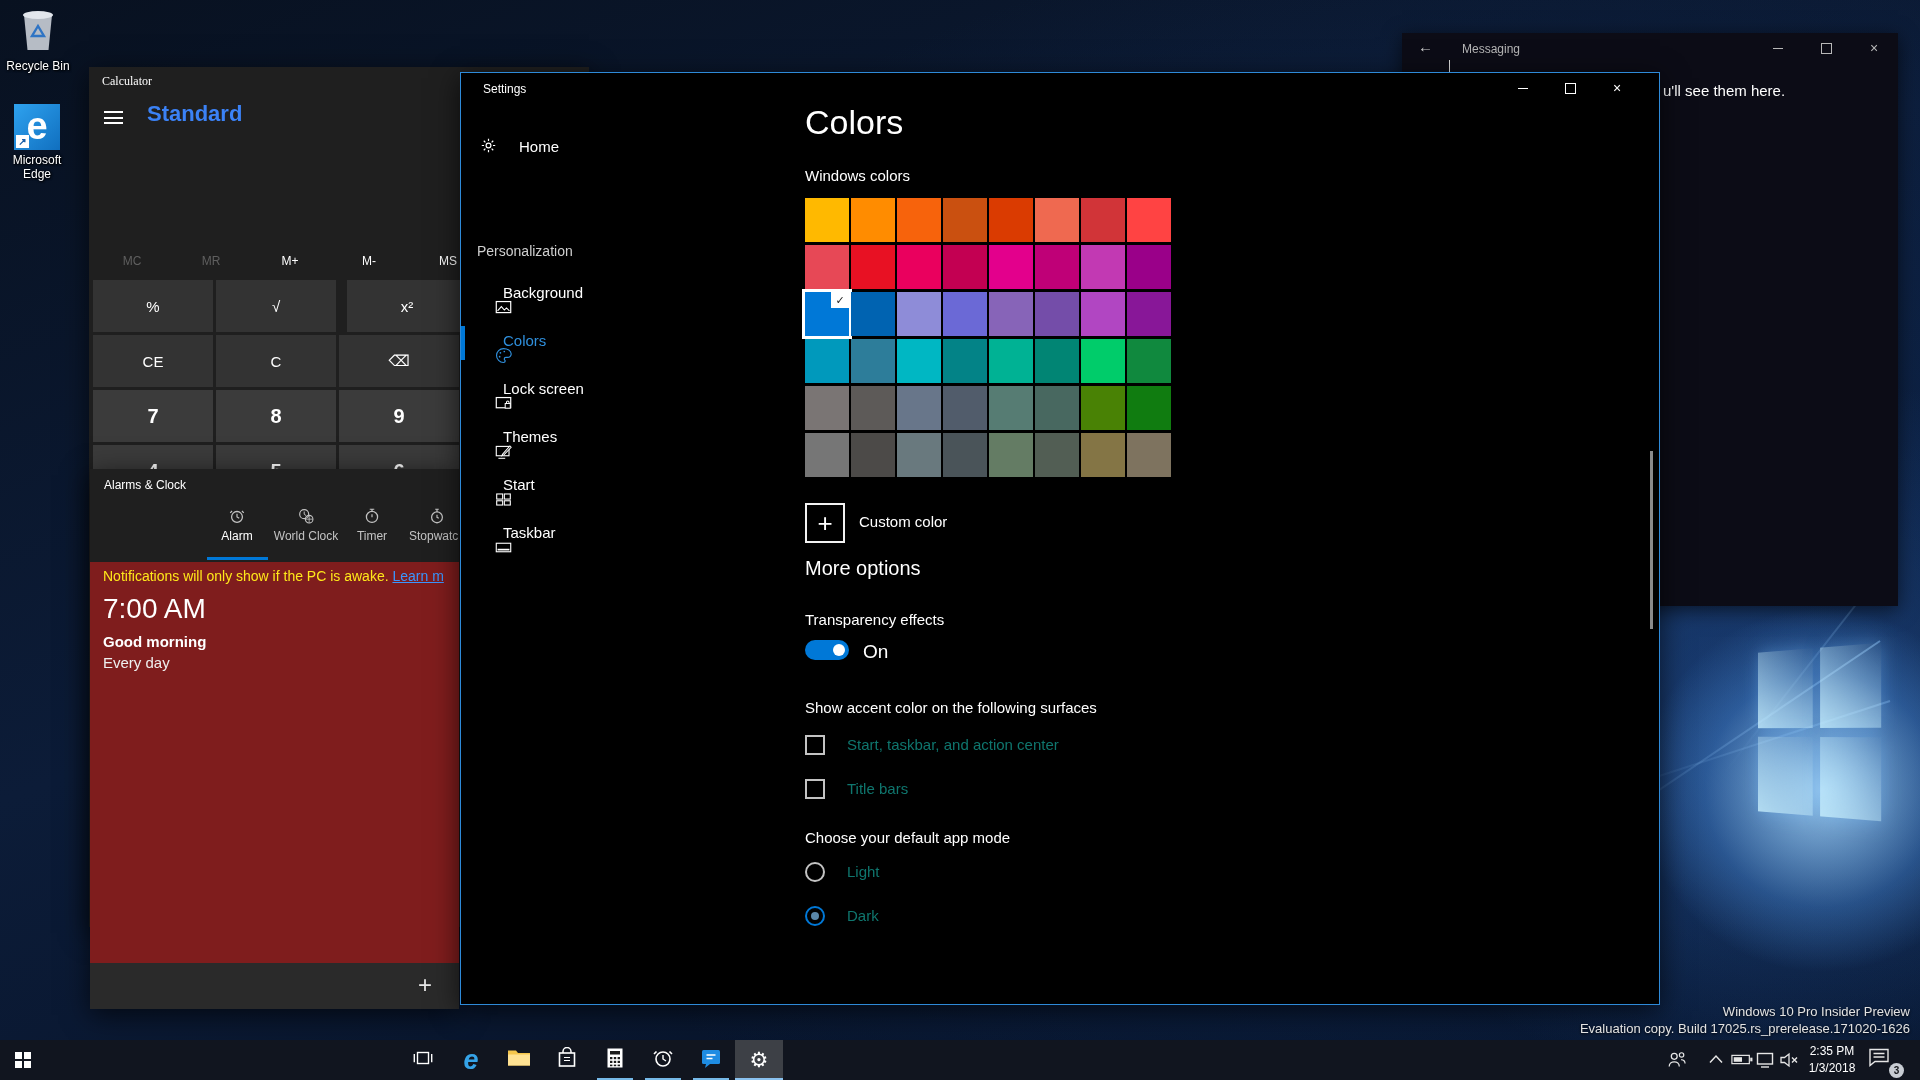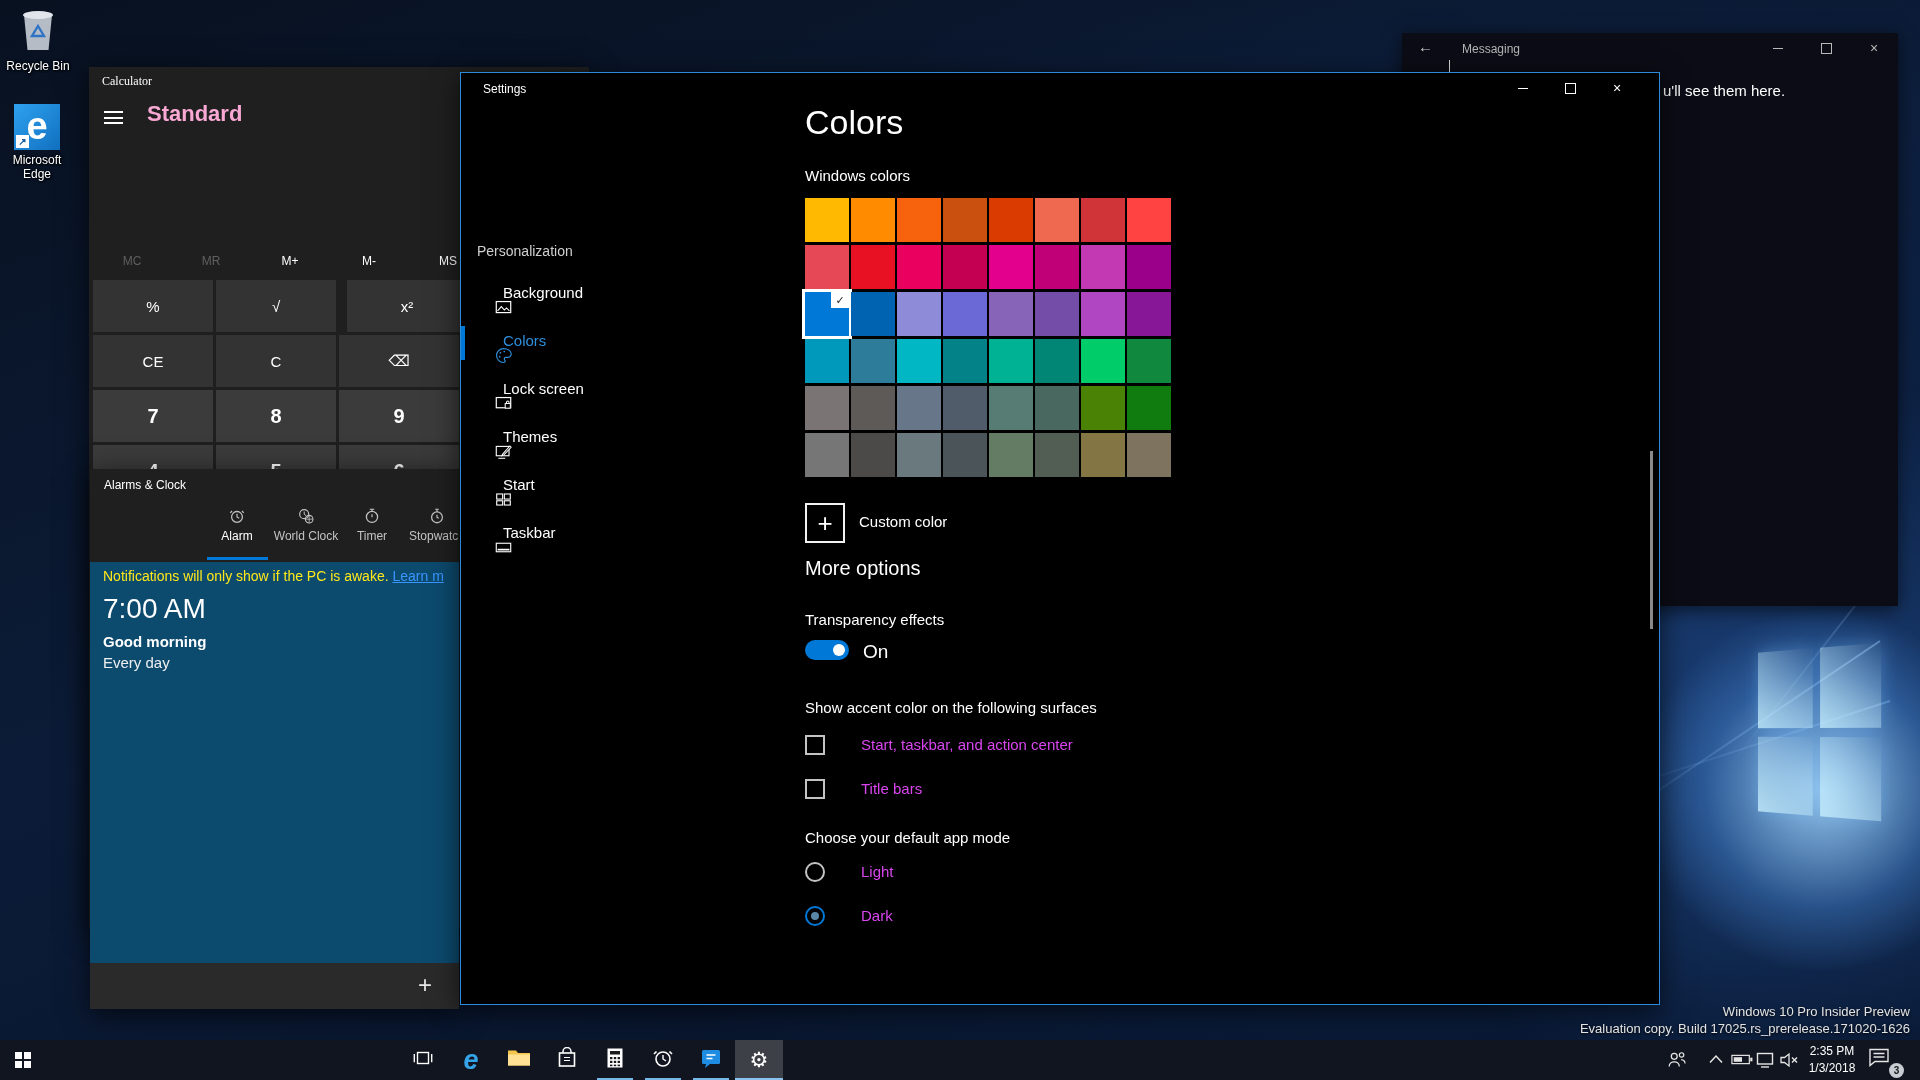--- a/index.html
+++ b/index.html
@@ -32,29 +32,29 @@
 
   
   .window { position:absolute; box-shadow:0 6px 26px rgba(0,0,0,.65); }
 
   
   #calc { left:89px; top:67px; width:500px; height:860px; background:#1f1f1f; }
   #calc .title { position:absolute; left:13px; top:7px; font-size:12px; color:#fff;font-family:Liberation Serif, serif; }
   #calc .burger { position:absolute; left:15px; top:44px; width:19px; height:13px;
     border-top:2px solid #fff; border-bottom:2px solid #fff; }
   #calc .burger::after { content:""; position:absolute; left:0; top:3.5px; width:19px; height:2px; background:#fff; }
-  #calc .mode { position:absolute; left:58px; top:34px; font-size:22px; font-weight:600; color:#f9a8d4; }
+  #calc .mode { position:absolute; left:58px; top:34px; font-size:22px; font-weight:600; color:#3b82f6; }
   .mem-btn { position:absolute; top:187px; font-size:12px; color:#fff; transform:translateX(-50%); }
   .mem-btn.dim { color:#5f5f5f; }
   .calc-key { position:absolute; width:120px; height:52px; background:#333333; color:#fff;
     display:flex; align-items:center; justify-content:center; font-size:15px; }
   .calc-key.digit { background:#3b3b3b; font-size:20px; font-weight:600; }
 
   
-  #alarms { left:90px; top:469px; width:369px; height:540px; background:#0c4a6e; overflow:hidden; }
+  #alarms { left:90px; top:469px; width:369px; height:540px; background:#7f1d1d; overflow:hidden; }
   #alarms .hdr { position:absolute; left:0; top:0; width:100%; height:93px; background:#1f1f1f; }
   #alarms .title { position:absolute; left:14px; top:9px; font-size:12px; color:#fff; }
   .al-tab { position:absolute; top:38px; width:72px; transform:translateX(-50%); text-align:center; color:#c3c3c3; }
   .al-tab svg { display:block; margin:0 auto; }
   .al-tab .t-lbl { font-size:12px; margin-top:4px; white-space:nowrap; }
   #alarms .tab-underline { position:absolute; left:117px; top:88px; width:61px; height:3px; background:#0078D7; }
   #alarms .notice { position:absolute; left:13px; top:99px; font-size:14px; color:#ffe81a; white-space:nowrap; }
   #alarms .notice a { color:#3a96ff; text-decoration:underline; }
   #alarms .time { position:absolute; left:13px; top:124px; font-size:28px; font-weight:300; color:#fff; }
   #alarms .aname { position:absolute; left:13px; top:164px; font-size:15px; font-weight:bold; color:#fff; }
@@ -93,21 +93,21 @@
   #custom-color { position:absolute; left:344px; top:430px; width:40px; height:40px; border:2px solid #f2f2f2;
     color:#fff; font-size:26px; font-weight:300; text-align:center; line-height:36px; }
   #custom-lbl { position:absolute; left:398px; top:440px; font-size:15px; color:#fff; }
   #more-options { position:absolute; left:344px; top:484px; font-size:20px; font-weight:300; color:#fff; }
   #transp-lbl { position:absolute; left:344px; top:538px; font-size:15px; color:#fff; }
   #toggle { position:absolute; left:344px; top:567px; width:44px; height:20px; border-radius:10px; background:#0078D7; }
   #toggle .knob { position:absolute; left:28px; top:4px; width:12px; height:12px; border-radius:50%; background:#fff; }
   #toggle-state { position:absolute; left:402px; top:568px; font-size:19px; color:#fff; }
   #accent-lbl { position:absolute; left:344px; top:626px; font-size:15px; color:#fff; }
   .cb { position:absolute; left:344px; width:20px; height:20px; border:2px solid #c3c3c3; }
-  .cb-lbl, .rb-lbl { position:absolute; left:400px; font-size:15px; color:#d946ef;text-align:right; }
+  .cb-lbl, .rb-lbl { position:absolute; left:386px; font-size:15px; color:#0f766e;text-align:right; }
   .rb { position:absolute; left:344px; width:20px; height:20px; border:2px solid #c3c3c3; border-radius:50%; }
   .rb.sel { border-color:#0078D7; }
   .rb.sel::after { content:""; position:absolute; left:4px; top:4px; width:8px; height:8px; border-radius:50%; background:#5a87a8; }
   #appmode-lbl { position:absolute; left:344px; top:756px; font-size:15px; color:#fff; }
   #s-scroll { position:absolute; right:6px; top:378px; width:3px; height:178px; background:#8a8a8a; }
 
   
   #messaging { left:1402px; top:33px; width:496px; height:573px; background:#0c0c16; box-shadow:0 4px 18px rgba(0,0,0,.6); }
   #messaging .back { position:absolute; left:16px; top:5px; font-size:15px; color:#cfcfcf; }
   #messaging .title { position:absolute; left:60px; top:9px; font-size:12px; color:#b5b5b5; }
@@ -246,20 +246,27 @@
   <div class="caret"></div>
   <div id="msg-text">u'll see them here.</div>
 </div>
 
 <div id="settings" class="window">
   <div class="title">Settings</div>
   <div class="cap-btn cap-min" style="right:116px;"></div>
   <div class="cap-btn cap-max" style="right:69px;"></div>
   <div class="cap-btn cap-close" style="right:22px;">×</div>
 
+  <div id="s-home">
+    <svg width="17" height="17" viewBox="0 0 24 24">
+      <circle cx="12" cy="12" r="3.4" fill="none" stroke="#fff" stroke-width="1.7"></circle>
+      <path d="M12 2.5v3.2M12 18.3v3.2M2.5 12h3.2M18.3 12h3.2M5.3 5.3l2.3 2.3M16.4 16.4l2.3 2.3M18.7 5.3l-2.3 2.3M7.6 16.4l-2.3 2.3" stroke="#fff" stroke-width="1.7"></path>
+    </svg>
+    <div class="hlbl">Home</div>
+  </div>
 
 
   <div id="s-section">Personalization</div>
   <div id="s-nav">
       <div class="nav-item" style="top: 200px;">
         <span style="position: absolute; left: 17px; top: 13px;">
           <svg width="17" height="17" viewBox="0 0 20 20">
             <rect x="1.5" y="3" width="17" height="13" fill="none" stroke="#fff" stroke-width="1.4"></rect>
             <path d="M3 14l4.5-5 3.5 4 2.5-2.5 3.5 3.5" fill="none" stroke="#fff" stroke-width="1.3"></path>
           </svg>

